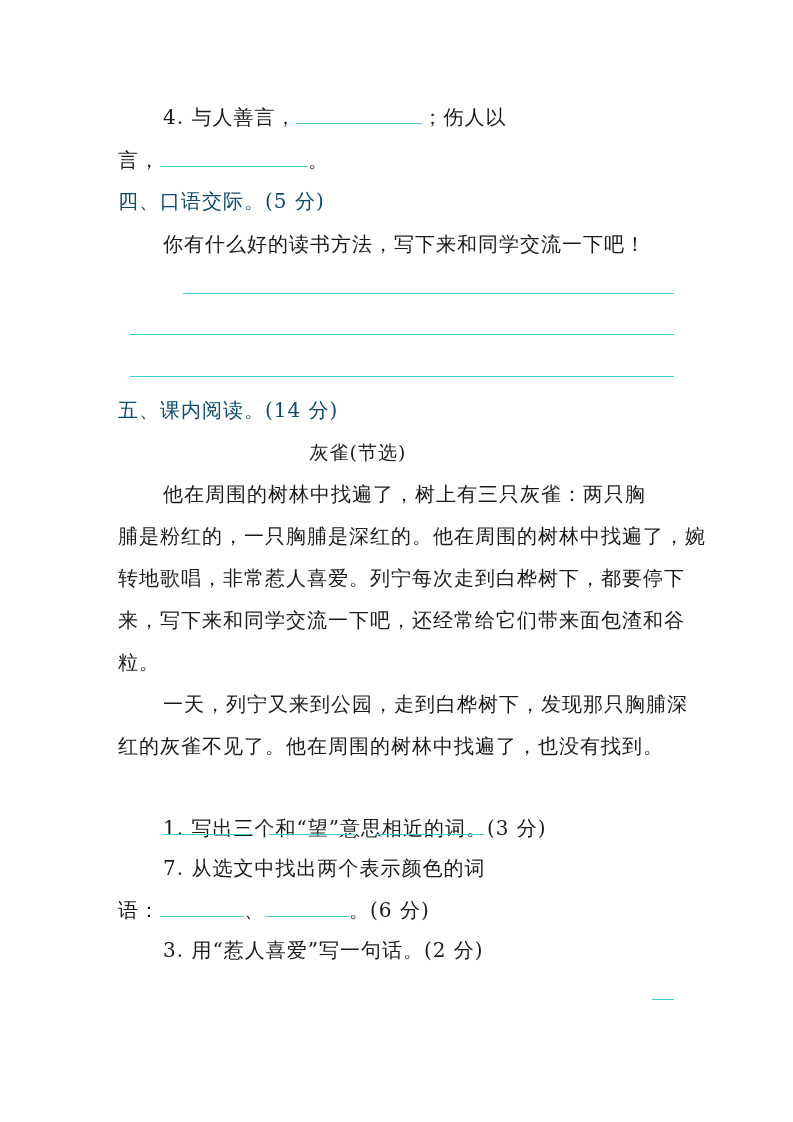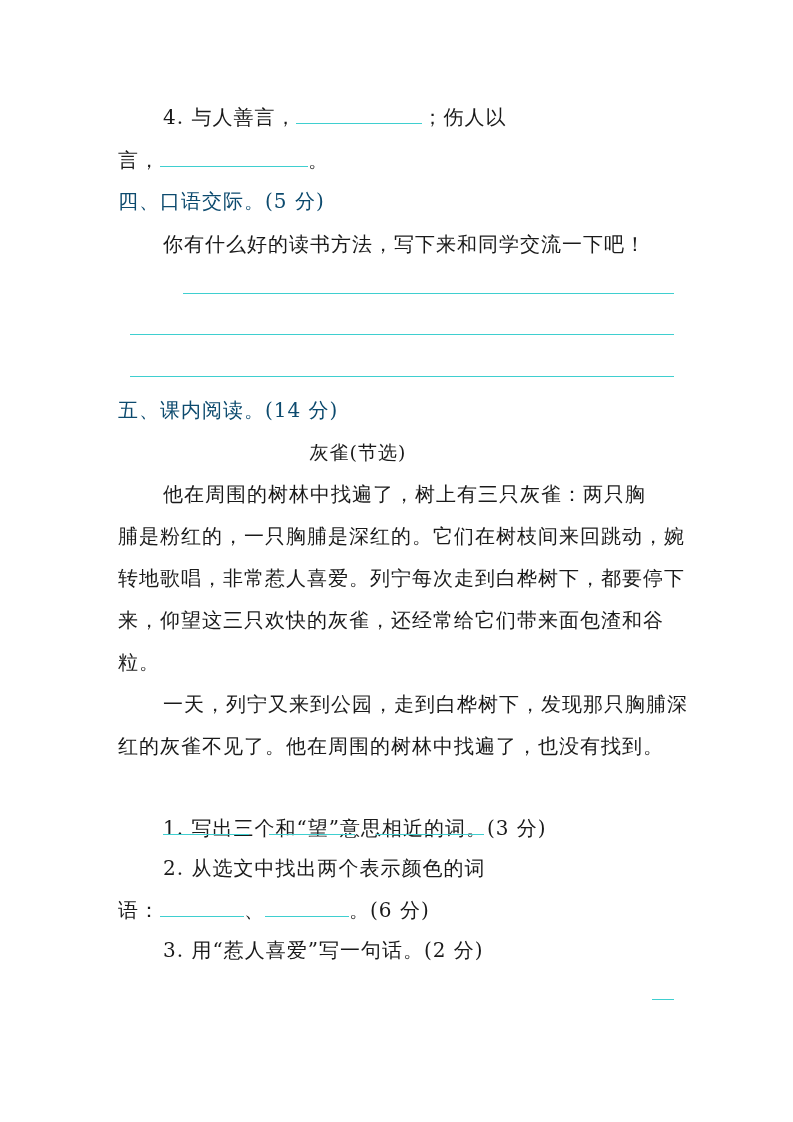--- a/index.html
+++ b/index.html
@@ -25,35 +25,35 @@
 <div class="line" style="left:163px; top:232px;">你有什么好的读书方法，写下来和同学交流一下吧！</div>
 <div class="rule" style="left:183px; top:293px; width:491px;"></div>
 <div class="rule" style="left:130px; top:334px; width:544px;"></div>
 <div class="rule" style="left:130px; top:376px; width:544px;"></div>
 
 <div class="line red" style="left:118px; top:398px;">五、课内阅读。(14 分)</div>
 <div class="center" style="top:440px;">灰雀(节选)</div>
 
 <div>
   <div class="line" style="left:163px; top:482px;">他在周围的树林中找遍了，树上有三只灰雀：两只胸</div>
-  <div class="line" style="left:118px; top:524px;">脯是粉红的，一只胸脯是深红的。它们在树枝间来回跳动，婉</div>
+  <div class="line" style="left:118px; top:524px;">脯是粉红的，一只胸脯是深红的。他在周围的树林中找遍了，婉</div>
   <div class="line" style="left:118px; top:566px;">转地歌唱，非常惹人喜爱。列宁每次走到白桦树下，都要停下</div>
-  <div class="line" style="left:118px; top:608px;">来，仰望这三只欢快的灰雀，还经常给它们带来面包渣和谷</div>
+  <div class="line" style="left:118px; top:608px;">来，写下来和同学交流一下吧，还经常给它们带来面包渣和谷</div>
   <div class="line" style="left:118px; top:650px;">粒。</div>
 </div>
 
 <div>
   <div class="line" style="left:163px; top:692px;text-align:right;">一天，列宁又来到公园，走到白桦树下，发现那只胸脯深</div>
   <div class="line" style="left:118px; top:734px;">红的灰雀不见了。他在周围的树林中找遍了，也没有找到。</div>
 </div>
 
 <div class="line" style="left:163px; top:792px;margin-top:24px;">1. 写出三个和“望”意思相近的词。(3 分)</div>
 <div class="rule" style="left:163px; top:834px; width:86px;"></div>
 <div class="rule" style="left:269px; top:834px; width:86px;"></div>
 <div class="rule" style="left:376px; top:834px; width:108px;"></div>
 
-<div class="line" style="left:163px; top:856px;">2. 从选文中找出两个表示颜色的词</div>
+<div class="line" style="left:163px; top:856px;">7. 从选文中找出两个表示颜色的词</div>
 <div class="line" style="left:118px; top:898px;">
   <span>语：</span><span class="blank" style="width:84px;"></span><span>、</span><span class="blank" style="width:84px;"></span><span>。(6 分)</span>
 </div>
 
 <div class="line" style="left:163px; top:938px;">3. 用“惹人喜爱”写一句话。(2 分)</div>
 <div class="rule" style="left:652px; top:999px; width:22px;"></div>
 
 </body></html>

